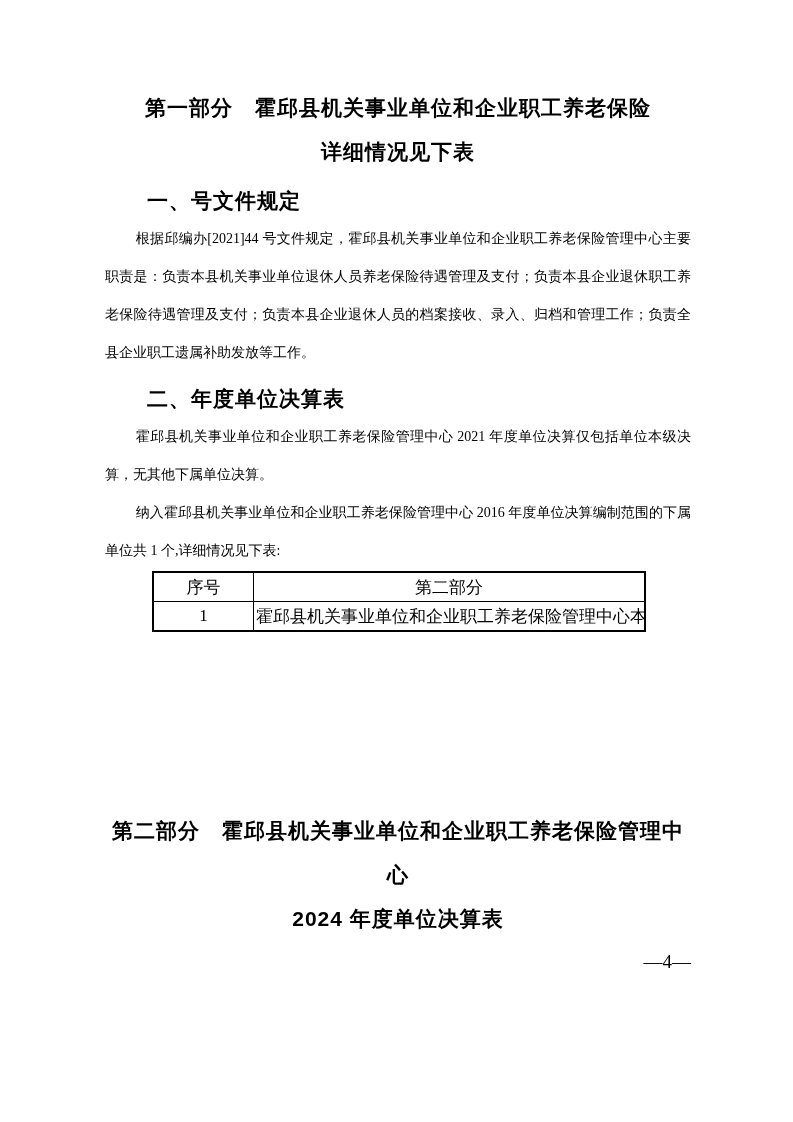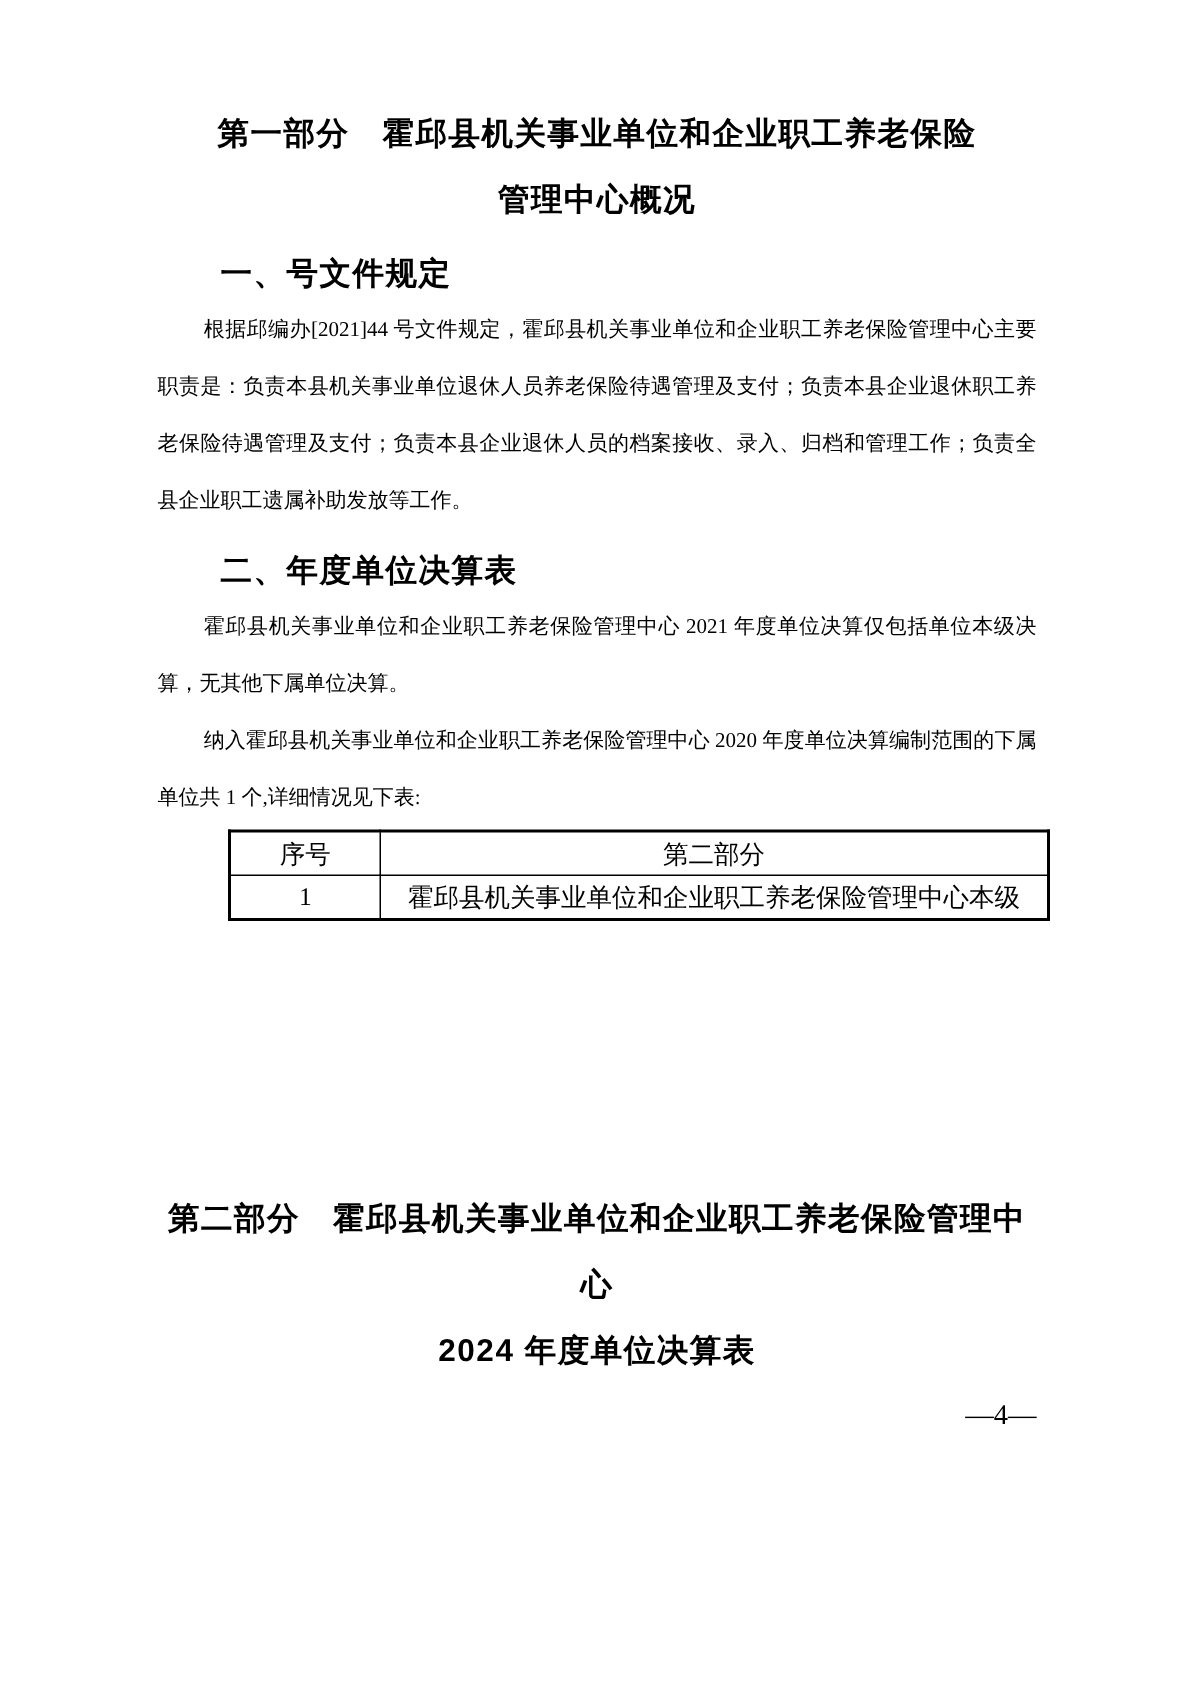--- a/index.html
+++ b/index.html
@@ -7,21 +7,21 @@
     padding: 0;
     background: #ffffff;
   }
   .page {
     position: relative;
     width: 793px;
     height: 1122px;
     background: #ffffff;
     color: #000000;
     box-sizing: border-box;
-    padding: 68px 102px 0 105px;
+    padding: 86px 102px 0 105px;
     font-family: "Liberation Serif", "DejaVu Serif", serif;
     overflow: hidden;
   }
   .doc-title {
     font-family: "Liberation Sans", "DejaVu Sans", sans-serif;
     font-weight: bold;
     font-size: 21px;
     line-height: 44px;
     text-align: center;
     letter-spacing: 1px;
@@ -38,21 +38,21 @@
   .body-para {
     font-size: 14px;
     line-height: 38px;
     margin: 0;
     text-indent: 2.2em;
     text-align: justify;
   }
   .units-table {
     border-collapse: collapse;
     margin: 1px 16px 0 47px;
-    width: 548px;
+    width: 494px;
     table-layout: fixed;
     border: 2px solid #000000;
   }
   .units-table th,
   .units-table td {
     border: 1px solid #000000;
     height: 28px;
     padding: 0 2px;
     font-size: 17px;
     font-weight: normal;
@@ -76,32 +76,32 @@
     letter-spacing: 0px;
   }
 </style>
 </head>
 <body>
 
 <div class="page">
 
   <div class="doc-title">
     <div>第一部分　霍邱县机关事业单位和企业职工养老保险</div>
-    <div>管理中心概况</div>
+    <div>详细情况见下表</div>
   </div>
 
   <h2 class="heading">一、号文件规定</h2>
 
   <p class="body-para">根据邱编办[2021]44 号文件规定，霍邱县机关事业单位和企业职工养老保险管理中心主要职责是：负责本县机关事业单位退休人员养老保险待遇管理及支付；负责本县企业退休职工养老保险待遇管理及支付；负责本县企业退休人员的档案接收、录入、归档和管理工作；负责全县企业职工遗属补助发放等工作。</p>
 
   <h2 class="heading">二、年度单位决算表</h2>
 
   <p class="body-para">霍邱县机关事业单位和企业职工养老保险管理中心 2021 年度单位决算仅包括单位本级决算，无其他下属单位决算。</p>
 
-  <p class="body-para">纳入霍邱县机关事业单位和企业职工养老保险管理中心 2020 年度单位决算编制范围的下属单位共 1 个,详细情况见下表:</p>
+  <p class="body-para">纳入霍邱县机关事业单位和企业职工养老保险管理中心 2016 年度单位决算编制范围的下属单位共 1 个,详细情况见下表:</p>
 
   <table class="units-table">
     <tbody>
       <tr>
         <th class="col-no">序号</th>
         <th>第二部分</th>
       </tr>
       <tr>
         <td class="col-no">1</td>
         <td>霍邱县机关事业单位和企业职工养老保险管理中心本级</td>

